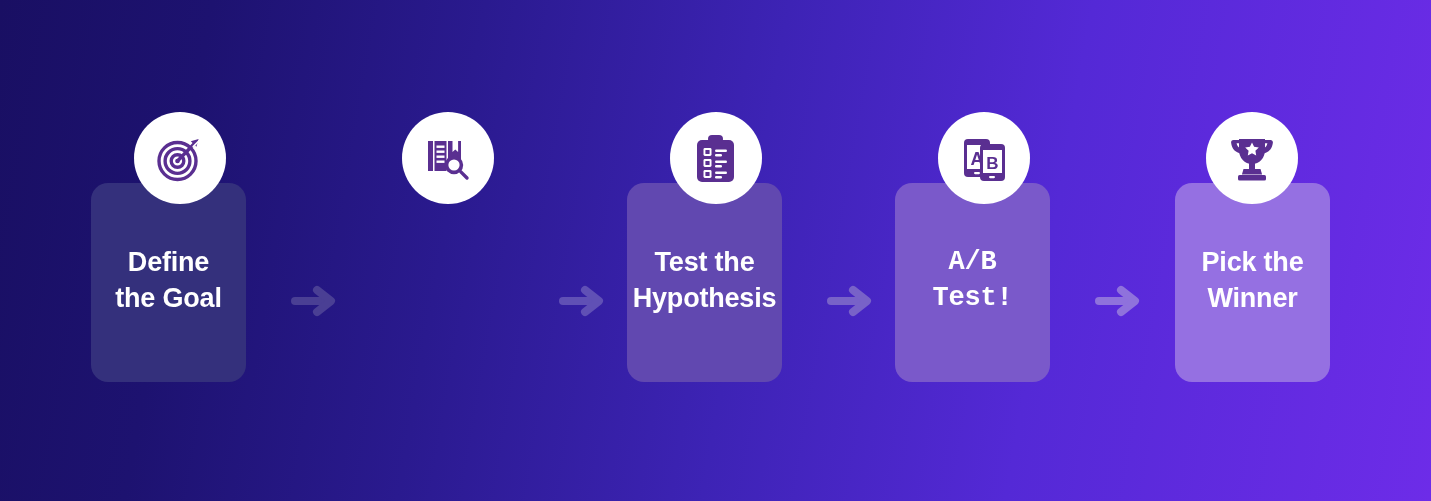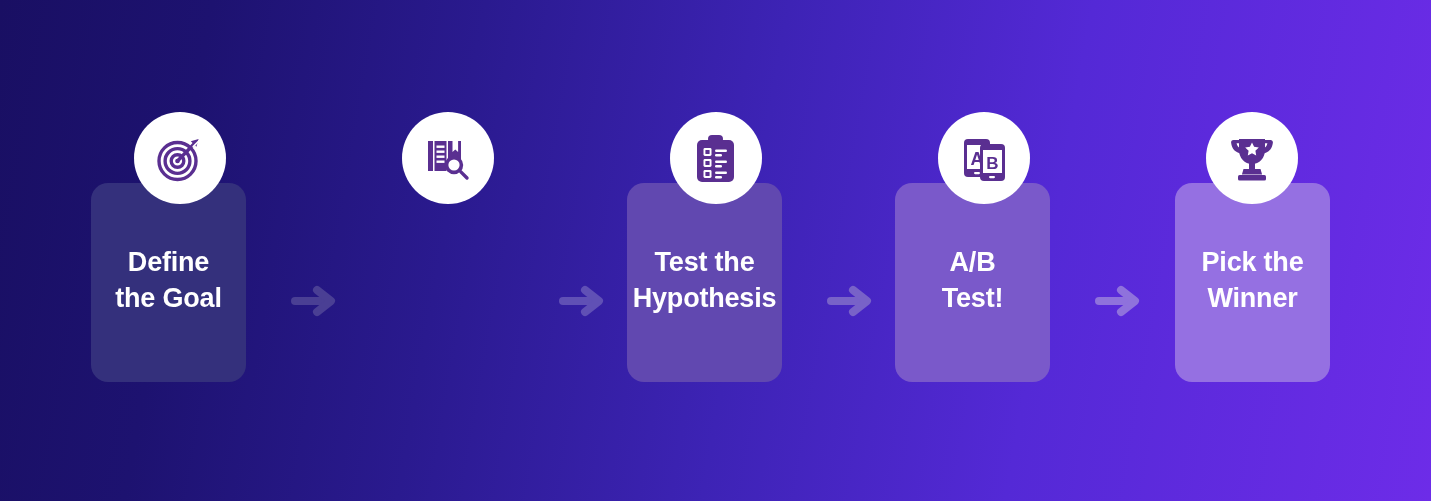--- a/index.html
+++ b/index.html
@@ -213,21 +213,21 @@
     <div class="connector">
       <span class="arrow">
         <svg width="48" height="40" viewBox="0 0 48 40" fill="none">
           <path d="M5 20 H34" stroke="#7862c8" stroke-width="8" stroke-linecap="round"></path>
           <path d="M27 9 L41 20 L27 31" stroke="#7862c8" stroke-width="8" stroke-linecap="round" stroke-linejoin="round" fill="none"></path>
         </svg>
       </span>
     </div>
 
     <div class="step">
-      <div class="card" style="background: rgb(122, 89, 202);">
+      <div class="card" style="background: rgb(122, 89, 202); font-family: Liberation Mono, monospace;">
         <div class="card-label">A/B
 Test!</div>
       </div>
       <div class="bubble">
         <span>
           <svg width="52" height="52" viewBox="0 0 52 52" fill="none">
             <rect x="6" y="7" width="26" height="38" rx="4" fill="#5a2f91"></rect>
             <rect x="9" y="13" width="20" height="24" fill="#ffffff"></rect>
             <text x="19" y="33" font-family="Liberation Sans, sans-serif" font-size="18" font-weight="bold" fill="#5a2f91" text-anchor="middle">A</text>
             <rect x="16" y="40" width="6" height="2.2" rx="1.1" fill="#ffffff"></rect>

